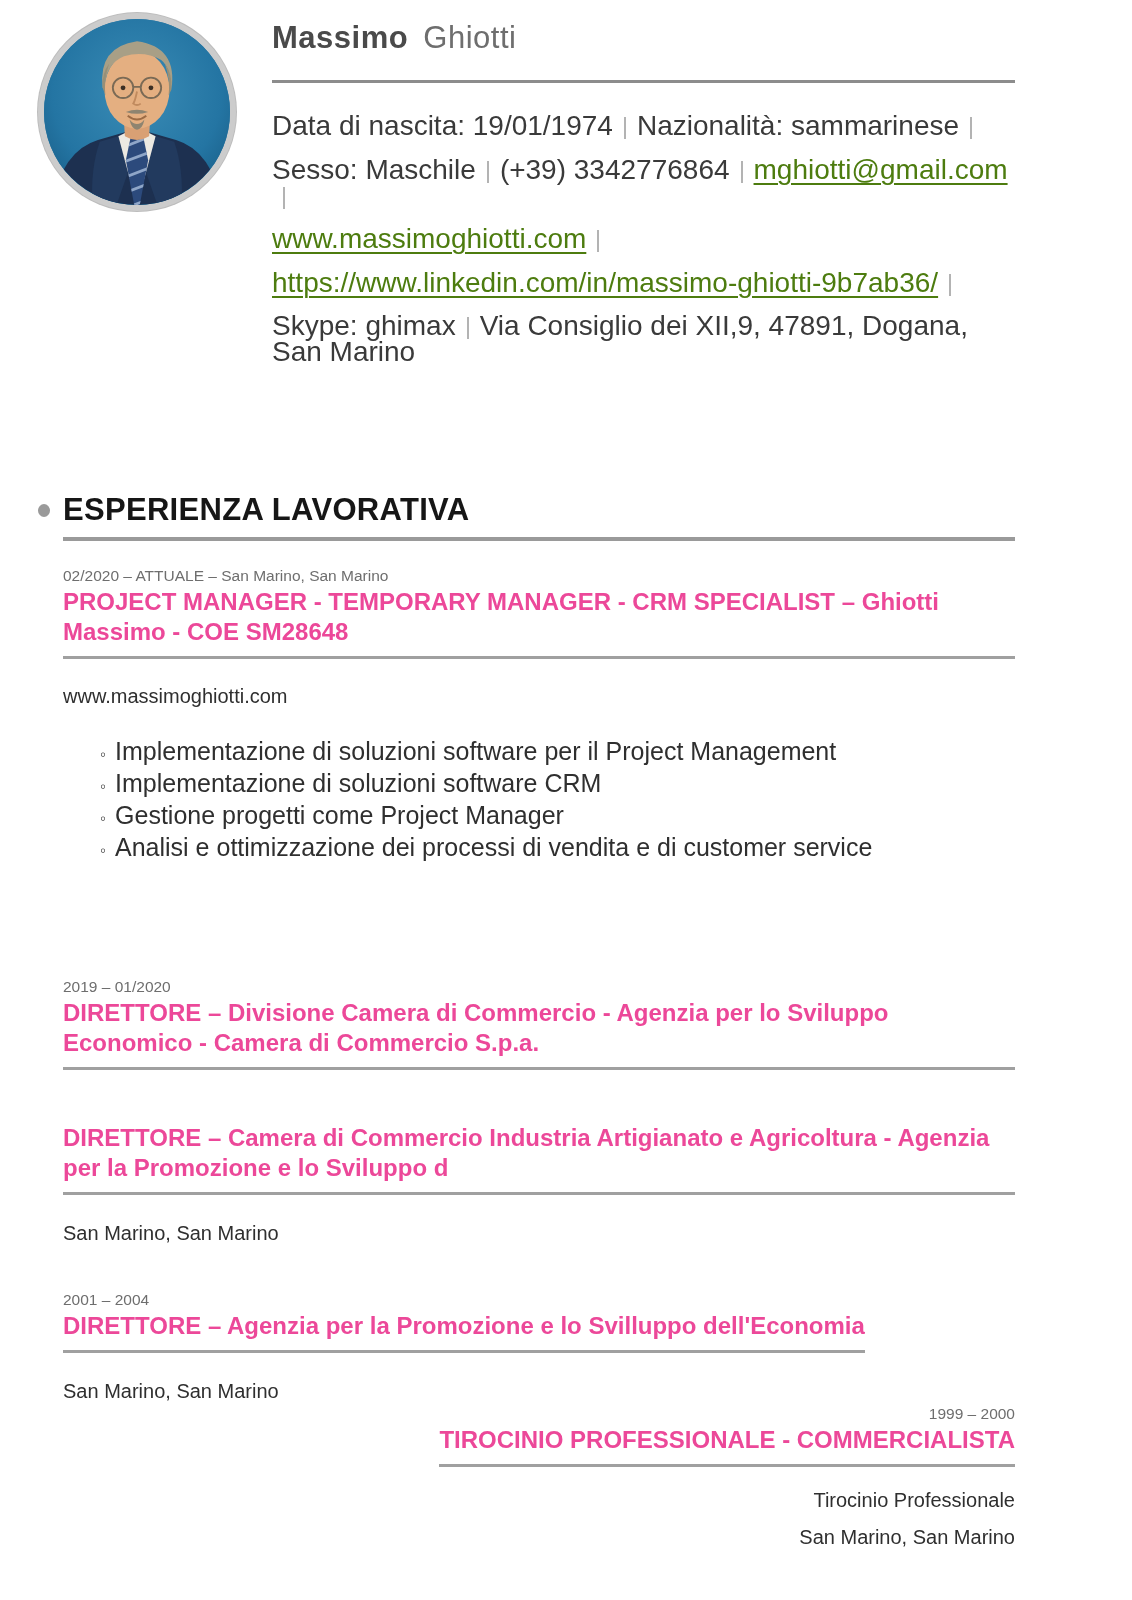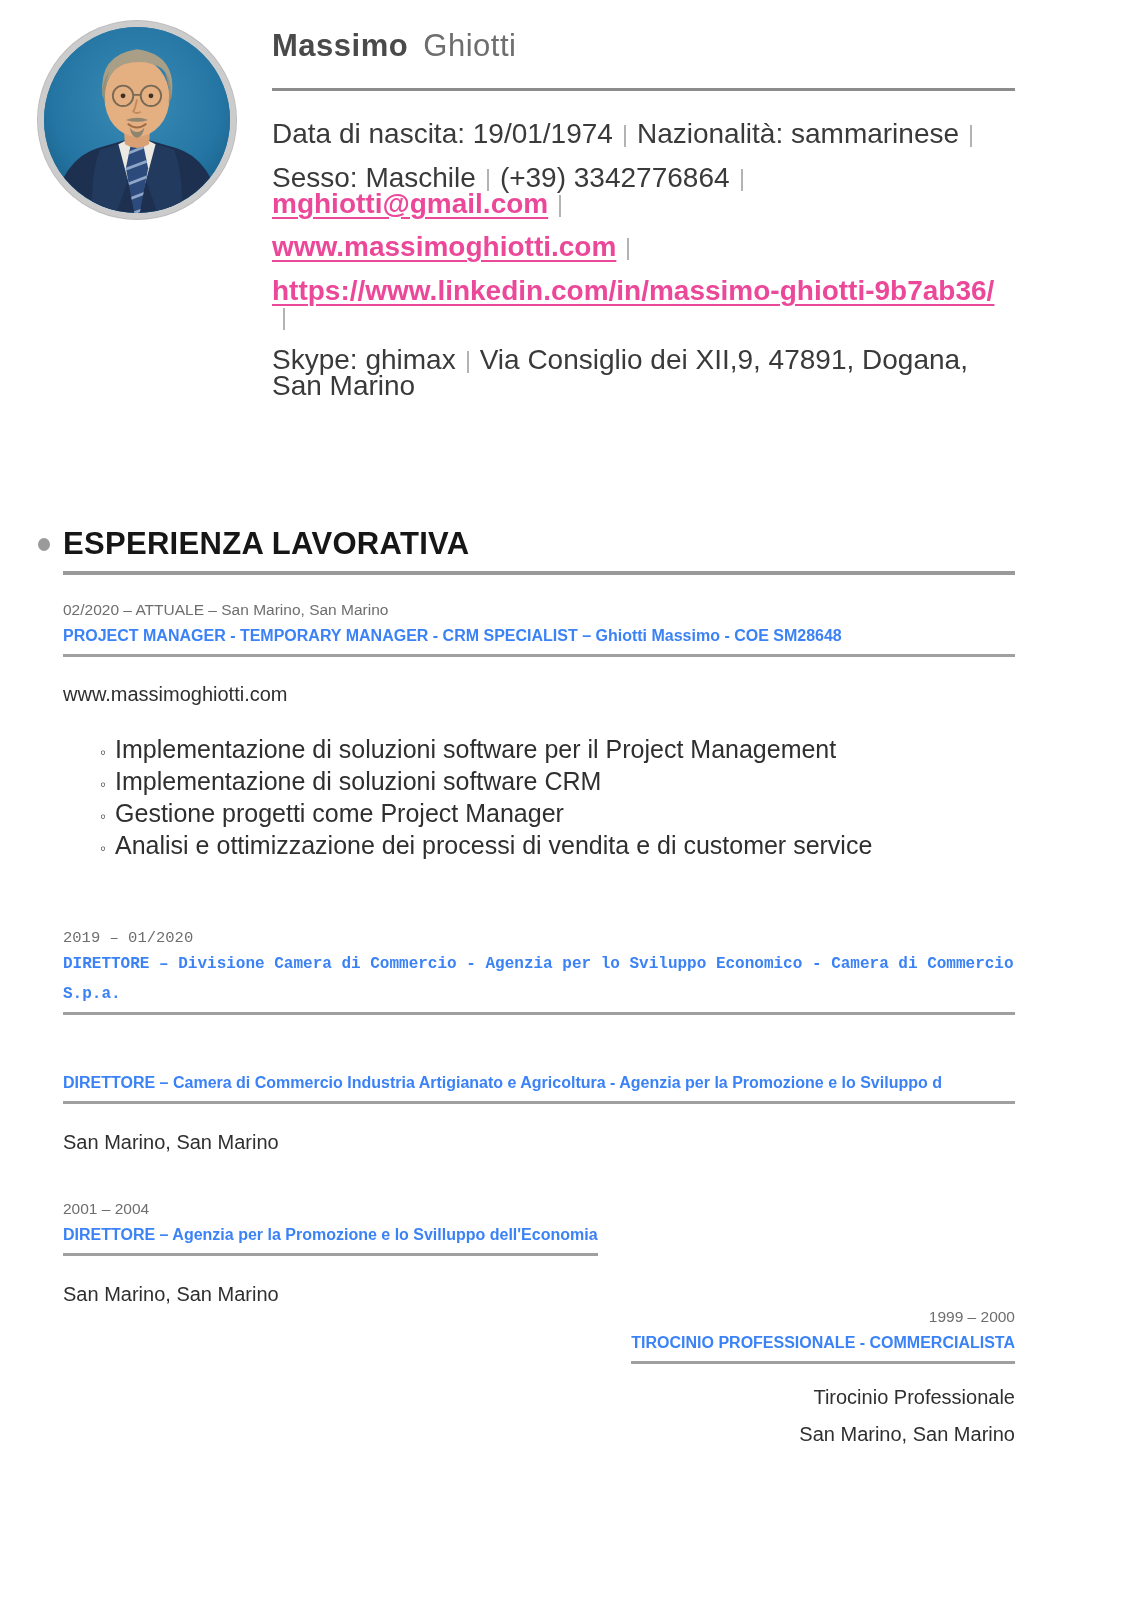--- a/index.html
+++ b/index.html
@@ -5,67 +5,67 @@
   html,body{margin:0;padding:0;}
   body{
     width:1132px;height:1600px;background:#ffffff;
     font-family:"Liberation Sans", sans-serif;
     color:#2f2f2f;-webkit-font-smoothing:antialiased;
     overflow:hidden;
   }
   .page{position:relative;width:1132px;height:1600px;}
 
   
-  .cv-header{display:flex;padding:21px 0 0 38px;}
+  .cv-header{display:flex;padding:13px 0 0 38px;}
   .photo-wrap{
     flex:none;width:186px;height:186px;border-radius:50%;
     border:6px solid #cccccc;box-shadow:0 0 0 1px #bdbdbd;
     overflow:hidden;background:#2272a0;
   }
   .photo-wrap svg{display:block;width:100%;height:100%;}
   .header-right{margin-left:36px;width:743px;}
   h1.name{
     margin:6px 0 0 0;font-size:31px;line-height:38px;letter-spacing:.5px;
   }
   h1.name .first{font-weight:700;color:#4a4a4a;}
   h1.name .last{font-weight:400;color:#6e6e6e;margin-left:6px;}
   .name-rule{height:3px;background:#8c8c8c;margin-top:23px;}
   .contact{margin-top:30px;}
   .contact p{margin:0 0 17.5px 0;font-size:28px;line-height:26px;color:#3a3a3a;}
   .sep{
     display:inline-block;width:2px;height:22px;background:#b3b3b3;
     margin:0 11px;vertical-align:-4px;
   }
   a.link{
-    color:#ec4899;text-decoration:underline;
-    text-decoration-thickness:2px;text-underline-offset:4px;cursor:pointer;font-weight:bold;
+    color:#4d7c0f;text-decoration:underline;
+    text-decoration-thickness:2px;text-underline-offset:4px;cursor:pointer;
   }
 
   
   .section{position:relative;margin-top:113px;padding:0 117px 0 63px;}
   .sec-dot{
     position:absolute;left:38px;top:8px;width:12px;height:13px;
     border-radius:50%;background:#9a9a9a;
   }
   h2.sec-title{
     margin:0;font-size:31px;line-height:28px;font-weight:800;
     color:#161616;letter-spacing:.3px;
   }
   .sec-rule{height:4px;background:#9a9a9a;margin-top:13px;}
 
   
   .job{margin:0;}
   .job .date{margin:0;font-size:15.5px;line-height:20px;color:#6e6e6e;}
   .job .title{
-    margin:1px 0 0 0;font-size:16px;line-height:30px;font-weight:700;color:#3b82f6;
-    padding-bottom:3px;border-bottom:3px solid #a0a0a0;
+    margin:1px 0 0 0;font-size:24px;line-height:30px;font-weight:700;color:#ec4899;
+    padding-bottom:9px;border-bottom:3px solid #a0a0a0;
   }
   .job .title.fit{display:inline-block;}
   .job-1{margin-top:25px;}
-  .job-2{margin-top:65px;font-family:Liberation Mono, monospace;}
+  .job-2{margin-top:112px;}
   .job-3{margin-top:53px;}
   .job-4{margin-top:44px;}
   .job-5{text-align:right;}
   .job .site{margin:24px 0 0 0;font-size:20px;line-height:26px;color:#2f2f2f;}
   .job .bullets{margin:28px 0 0 0;padding:0 0 0 37px;list-style:none;}
   .job .bullets li{font-size:25px;line-height:29px;color:#2f2f2f;}
   .job .bullets li::before{content:"◦";color:#3a3a3a;margin-right:9px;font-size:17px;}
   .job .loc{margin:25px 0 0 0;font-size:20px;line-height:26px;color:#2f2f2f;}
   .job .subtitle{margin:20px 0 0 0;font-size:20px;line-height:26px;color:#2f2f2f;}
   .job .loc.tight{margin-top:11px;}

